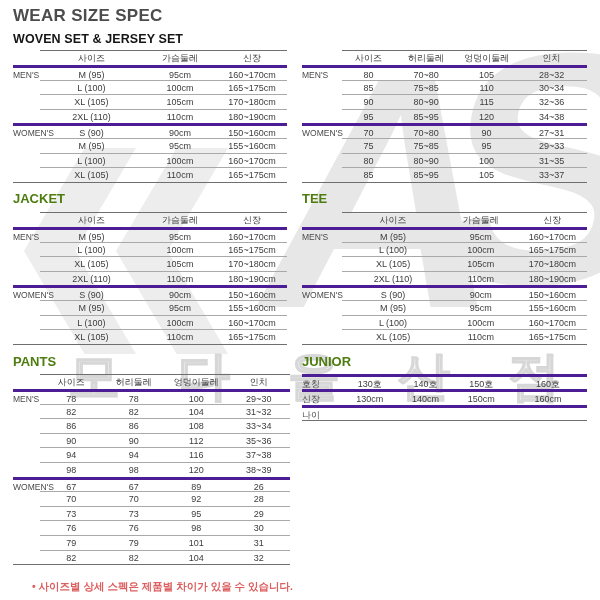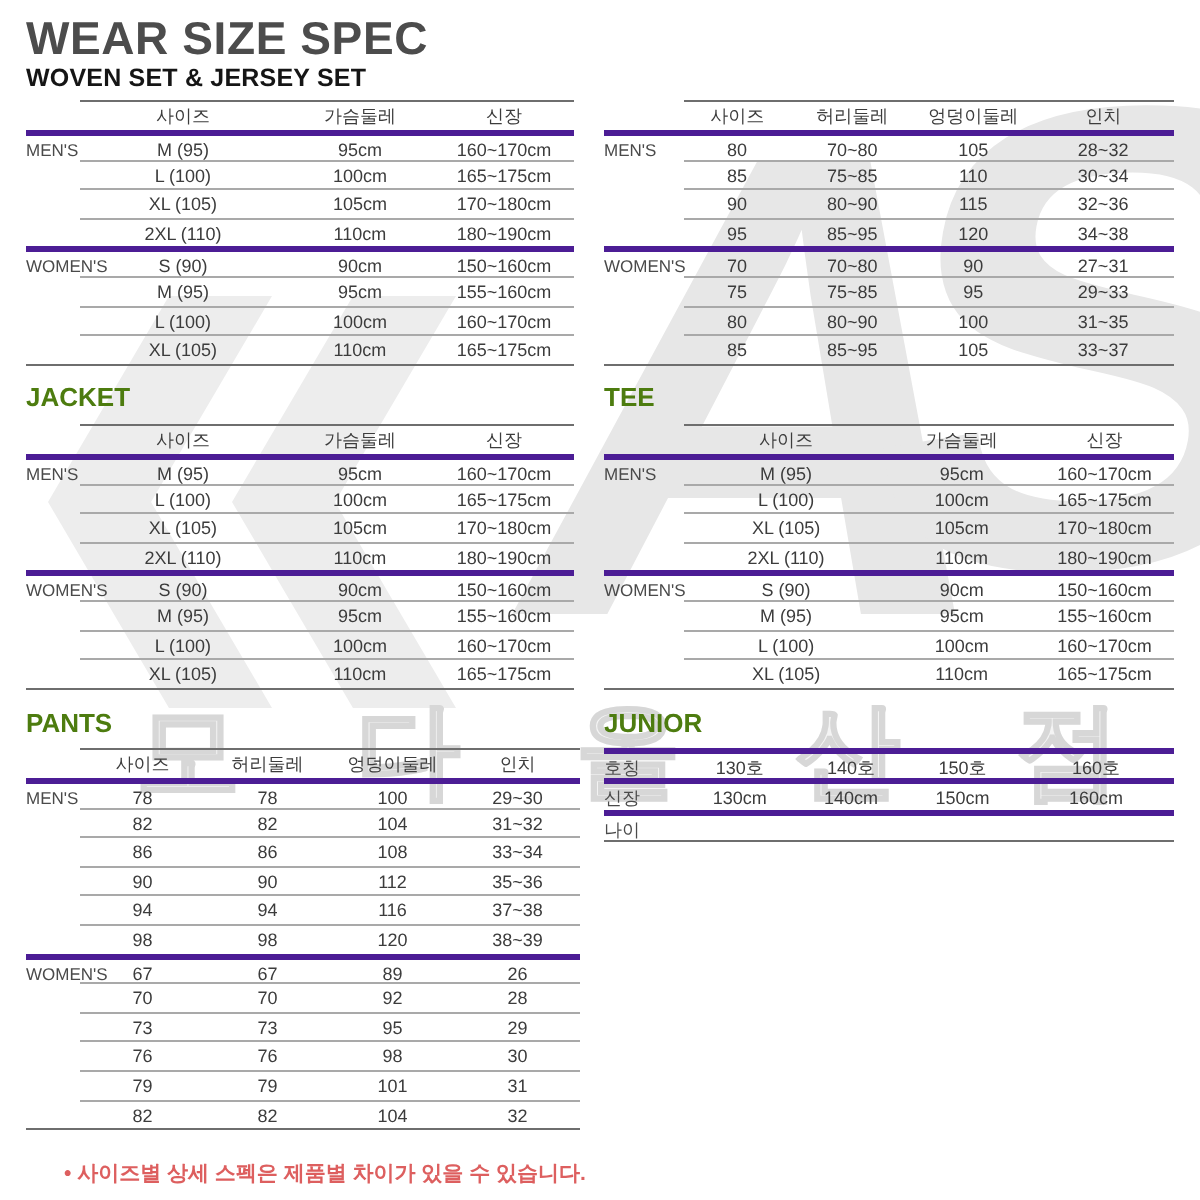--- a/index.html
+++ b/index.html
@@ -14,21 +14,21 @@
   .wm-letter { font-size:330px; line-height:330px; font-weight:bold; color:#e7e7e7;
     transform: skewX(-10deg); letter-spacing:-10px; }
   .wm-korean { left:68px; top:348px; width:492px; display:flex; justify-content:space-between;
     font-size:52px; line-height:56px; font-weight:bold;
     color:#f4f4f4; -webkit-text-stroke:1.5px #d7d7d7; }
 
   
   .content { position:relative; z-index:1; }
   .abs { position:absolute; }
 
-  .page-title { left:13px; top:6px; font-size:23px; font-weight:bold; color:#4c4c4c; letter-spacing:0.3px; }
+  .page-title { left:13px; top:6px; font-size:17px; font-weight:bold; color:#4c4c4c; letter-spacing:0.3px; }
   .sub-title  { font-size:12.5px; font-weight:bold; color:#151515; letter-spacing:0.1px; }
   .sec-title  { font-size:13px; font-weight:bold; color:#4d7c0f; }
 
   
   .spec-table { position:absolute; border-bottom:1px solid #6e6e6e; }
   .srow  { display:flex; height:14.6px; line-height:14.5px; }
   .srow.hdr { height:15px; line-height:14.5px; }
   .slabel { flex:none; width:27px; font-size:8.5px; color:#4a4a4a; white-space:nowrap; overflow:visible; }
   .rlab .slabel { width:40px; }
   .sdata { flex:1; display:flex; min-width:0; }

